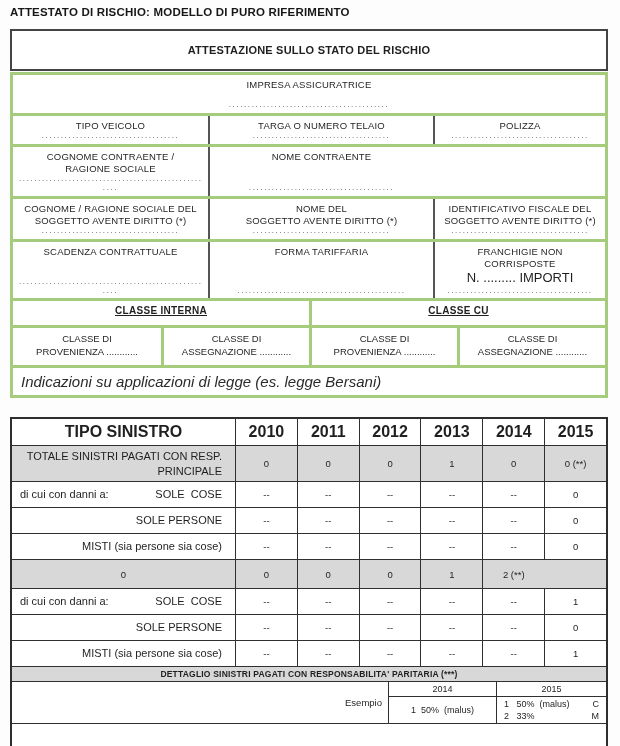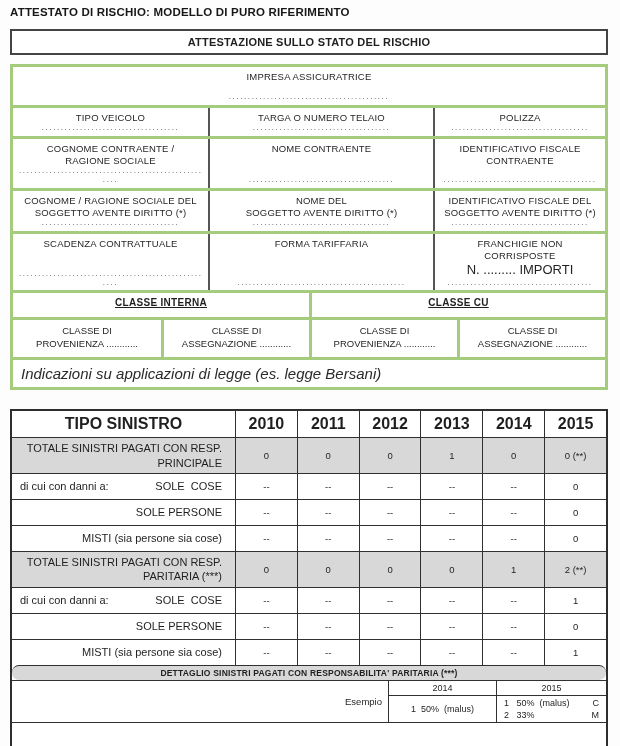--- a/index.html
+++ b/index.html
@@ -15,26 +15,26 @@
     width:620px;height:746px;
     font-family:"Liberation Sans","DejaVu Sans",sans-serif;
     color:var(--ink);
   }
   .page{width:620px;height:746px;padding:6px 12px 8px 10px;}
 
   .doc-title{font-size:11.5px;font-weight:bold;letter-spacing:.2px;color:#171717;}
 
   .attest-box{
     margin-top:11px;border:2px solid #444;
-    height:26px;display:flex;align-items:center;justify-content:center;
+    height:42px;display:flex;align-items:center;justify-content:center;
     font-size:11px;font-weight:bold;letter-spacing:.2px;background:#fff;
   }
 
   
-  .gtable{margin-top:9px;border:3px solid var(--green);background:#fff;}
+  .gtable{margin-top:1px;border:3px solid var(--green);background:#fff;}
   .grow{display:grid;}
   .grow + .grow{border-top:3px solid var(--green);}
   .row-impresa{grid-template-columns:1fr;min-height:38px;}
   .row-3{grid-template-columns:195px 225px 1fr;}
   .gcell{
     display:flex;flex-direction:column;align-items:center;
     padding:4px 6px 3px 6px;text-align:center;
   }
   .row-3 .gcell + .gcell{border-left:2px solid #555;}
   .lbl{font-size:9.5px;line-height:1.25;letter-spacing:.2px;white-space:pre-wrap;}
@@ -66,21 +66,21 @@
   .ccell{display:flex;align-items:center;justify-content:center;
     font-size:9.5px;white-space:pre-wrap;padding:2px;}
   .ccell + .ccell{border-left:1px solid var(--line);}
   .chead .ccell{font-weight:bold;font-size:16px;min-height:26px;}
   .crow .first{justify-content:flex-end;text-align:right;padding:3px 13px 3px 8px;font-size:11px;line-height:1.3;}
   .crow .first .prefix{margin-right:auto;text-align:left;}
   .gray-row{background:var(--gray);}
   .r-std{min-height:26px;} .r-tot{min-height:29px;}
 
   .detail-hdr{background:var(--gray);min-height:15px;display:flex;align-items:center;justify-content:center;
-    font-size:8.5px;font-weight:bold;letter-spacing:.2px;border-radius:7px;}
+    font-size:8.5px;font-weight:bold;letter-spacing:.2px;}
   .detail-grid{display:grid;grid-template-columns:1fr 108px 110px;grid-template-rows:15px auto;}
   .ex-cell{grid-row:1 / span 2;display:flex;align-items:center;justify-content:flex-end;
     padding-right:6px;font-size:9.5px;}
   .yr-cell{border-left:1px solid var(--line);border-bottom:1px solid var(--line);
     display:flex;align-items:center;justify-content:center;font-size:9px;}
   .val14{border-left:1px solid var(--line);display:flex;align-items:center;justify-content:center;
     font-size:9px;white-space:pre-wrap;min-height:24px;}
   .val15{border-left:1px solid var(--line);display:flex;flex-direction:column;justify-content:center;
     padding:1px 7px;font-size:9px;min-height:24px;}
   .val15 .line{display:flex;justify-content:space-between;white-space:pre-wrap;line-height:1.35;}
@@ -125,25 +125,20 @@
       <div class="gcell">
         <span class="lbl">COGNOME CONTRAENTE /
 RAGIONE SOCIALE</span>
         <span class="dots">....................................................</span>
         <span class="dots2">....</span>
       </div>
       <div class="gcell">
         <span class="lbl">NOME CONTRAENTE</span>
         <span class="dots">......................................</span>
       </div>
-      <div class="gcell">
-        <span class="lbl">IDENTIFICATIVO FISCALE
-CONTRAENTE</span>
-        <span class="dots">........................................</span>
-      </div>
     </div>
 
     <div class="grow row-3 rC">
       <div class="gcell">
         <span class="lbl">COGNOME / RAGIONE SOCIALE DEL
 SOGGETTO AVENTE DIRITTO (*)</span>
         <span class="dots">....................................</span>
       </div>
       <div class="gcell">
         <span class="lbl">NOME DEL
@@ -257,21 +252,20 @@
       <div class="ccell first"><span>MISTI (sia persone sia cose)</span></div>
       <div class="ccell">--</div>
       <div class="ccell">--</div>
       <div class="ccell">--</div>
       <div class="ccell">--</div>
       <div class="ccell">--</div>
       <div class="ccell">0</div>
     </div>
 
     <div class="crow gray-row r-tot">
-      <div class="ccell first"><span>TOTALE SINISTRI PAGATI CON RESP. PARITARIA (***)</span></div>
       <div class="ccell">0</div>
       <div class="ccell">0</div>
       <div class="ccell">0</div>
       <div class="ccell">0</div>
       <div class="ccell">1</div>
       <div class="ccell">2 (**)</div>
     </div>
 
     <div class="crow r-std">
       <div class="ccell first">

